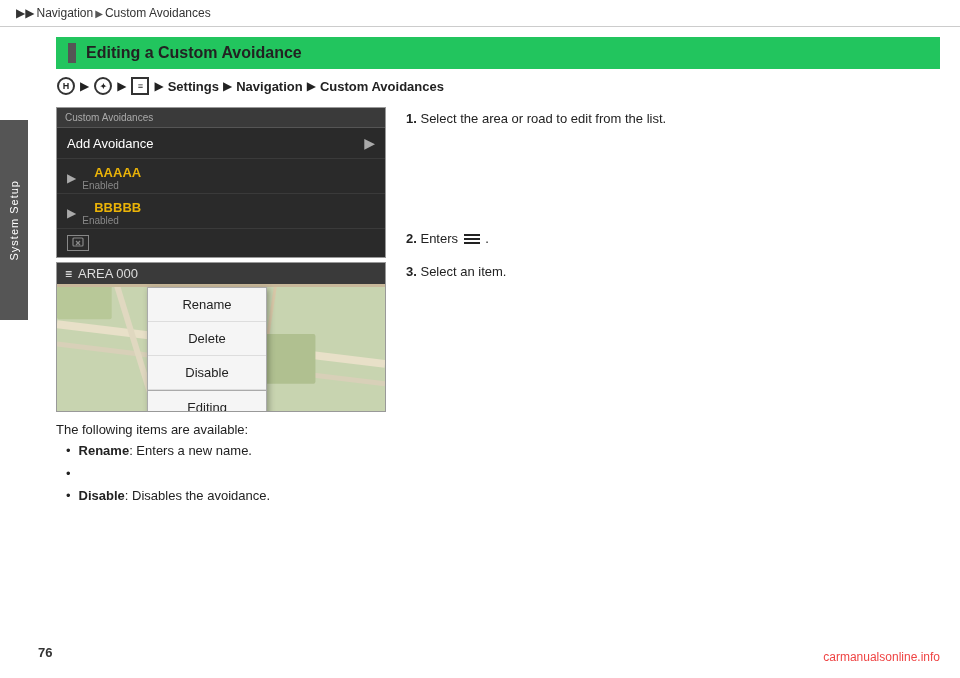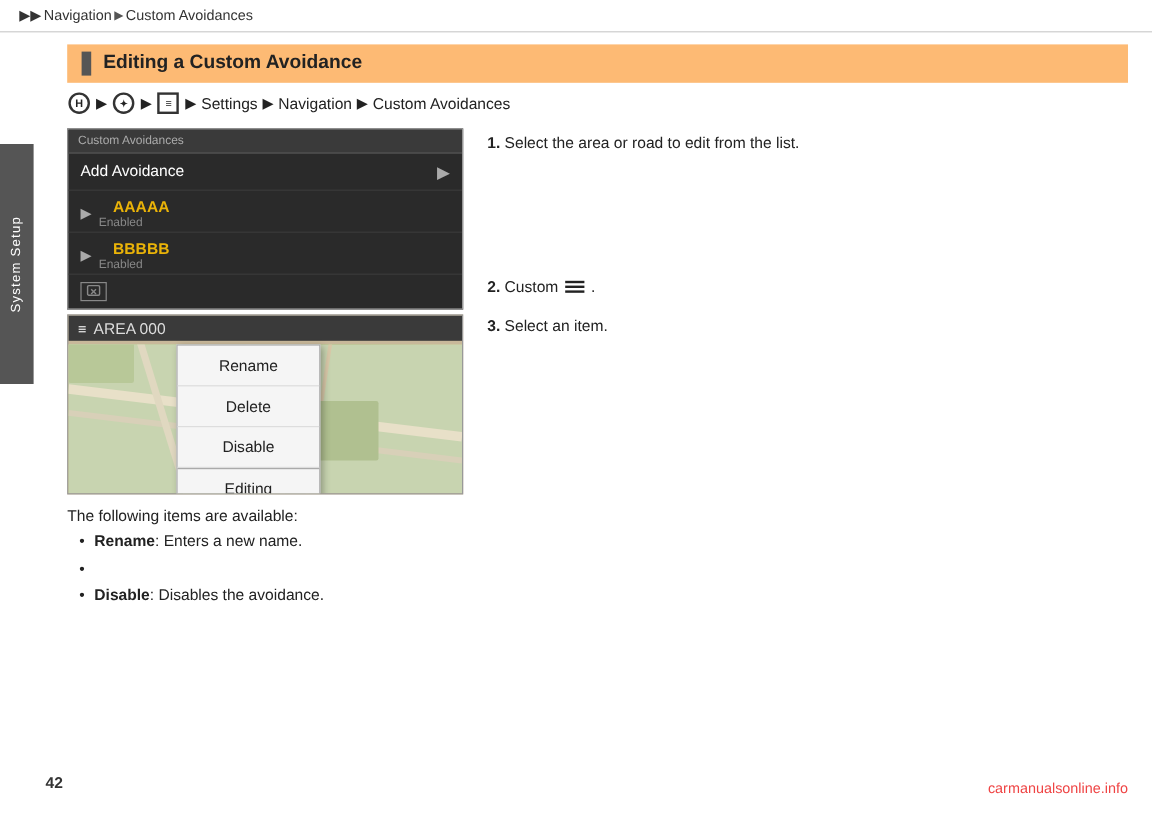--- a/index.html
+++ b/index.html
@@ -70,21 +70,21 @@
     }
 
     
     .main-content {
       margin-left: 36px;
       padding: 0 20px;
     }
 
     
     .section-heading {
-      background: #fdba74;
+      background: #22c55e;
       padding: 6px 12px;
       margin: 10px 0 8px 0;
       display: flex;
       align-items: center;
       font-size: 16px;
       font-weight: bold;
       color: #222;
     }
     .section-heading .heading-bar {
       width: 8px;
@@ -124,21 +124,21 @@
       height: 18px;
       border: 2px solid #333;
       font-size: 9px;
       margin: 0 1px;
     }
     .nav-path .arrow-right {
       font-size: 12px;
       margin: 0 2px;
     }
     .nav-path .bold {
-      font-weight: normal;
+      font-weight: bold;
       text-align: right;
     }
 
     
     .two-col {
       display: flex;
       gap: 20px;
       align-items: flex-start;
     }
 
@@ -157,20 +157,21 @@
     }
     .scr1-header {
       background: #3a3a3a;
       color: #aaa;
       font-size: 10px;
       padding: 4px 8px;
       border-bottom: 1px solid #555;
     }
     .scr1-row {
       display: flex;
+      align-items: center;
       padding: 7px 10px;
       border-bottom: 1px solid #3a3a3a;
       color: #fff;
       font-size: 13px;
     }
     .scr1-row .row-arrow {
       margin-left: auto;
       color: #aaa;
       font-size: 14px;
     }
@@ -453,21 +454,21 @@
     <div class="right-col">
 
       <div class="step">
         <span class="step-num">1.</span>
         <span>Select the area or road to edit from the list.</span>
       </div>
 
       <div class="step" style="margin-top: 100px;">
         <div>
           <span class="step-num">2.</span>
-          <span> Custom </span>
+          <span> Enters </span>
           <span>
             <span class="menu-icon-inline">
               <span></span>
               <span></span>
               <span></span>
             </span>
           </span>
           <span>.</span>
         </div>
       </div>
@@ -476,15 +477,15 @@
         <span class="step-num">3.</span>
         <span>Select an item.</span>
       </div>
 
     </div>
 
   </div>
 
 </div>
 
-<div class="page-number">42</div>
+<div class="page-number">76</div>
 
 <div class="watermark">carmanualsonline.info</div>
 
 </body></html>

